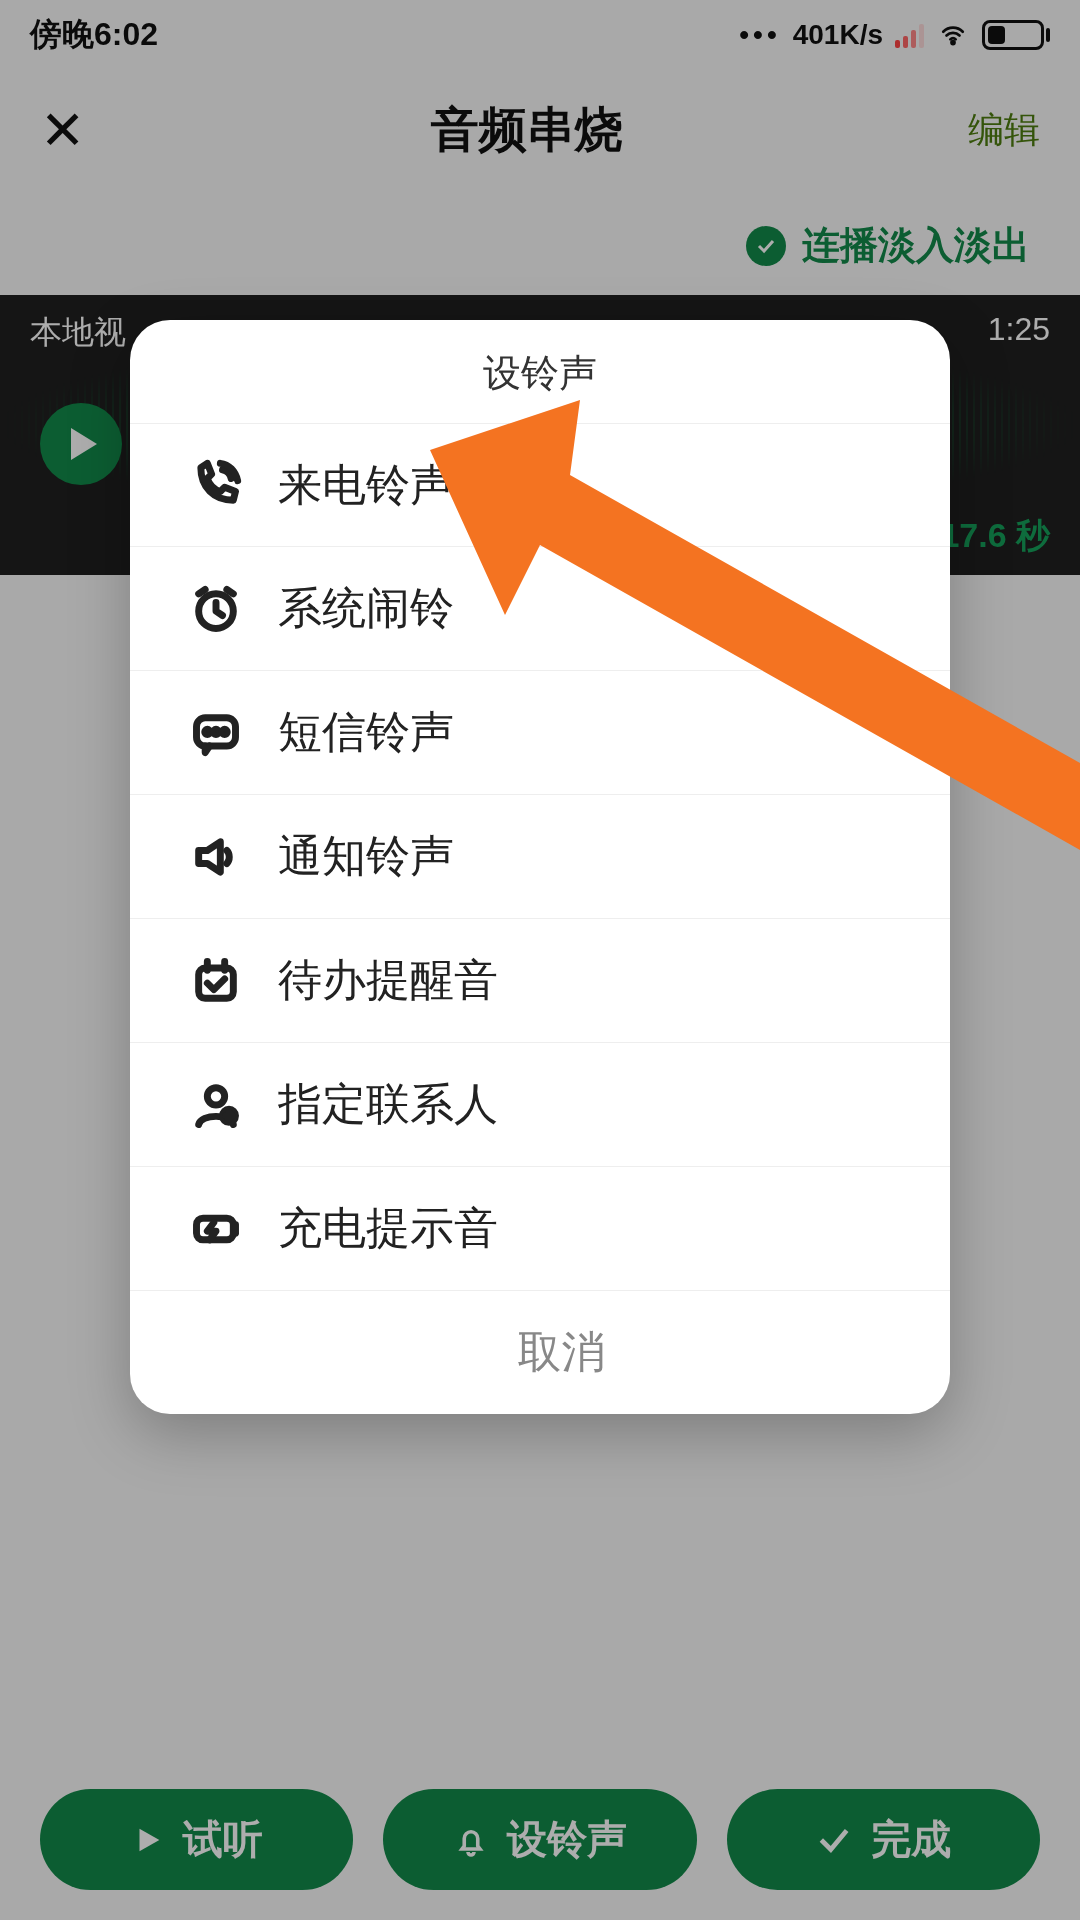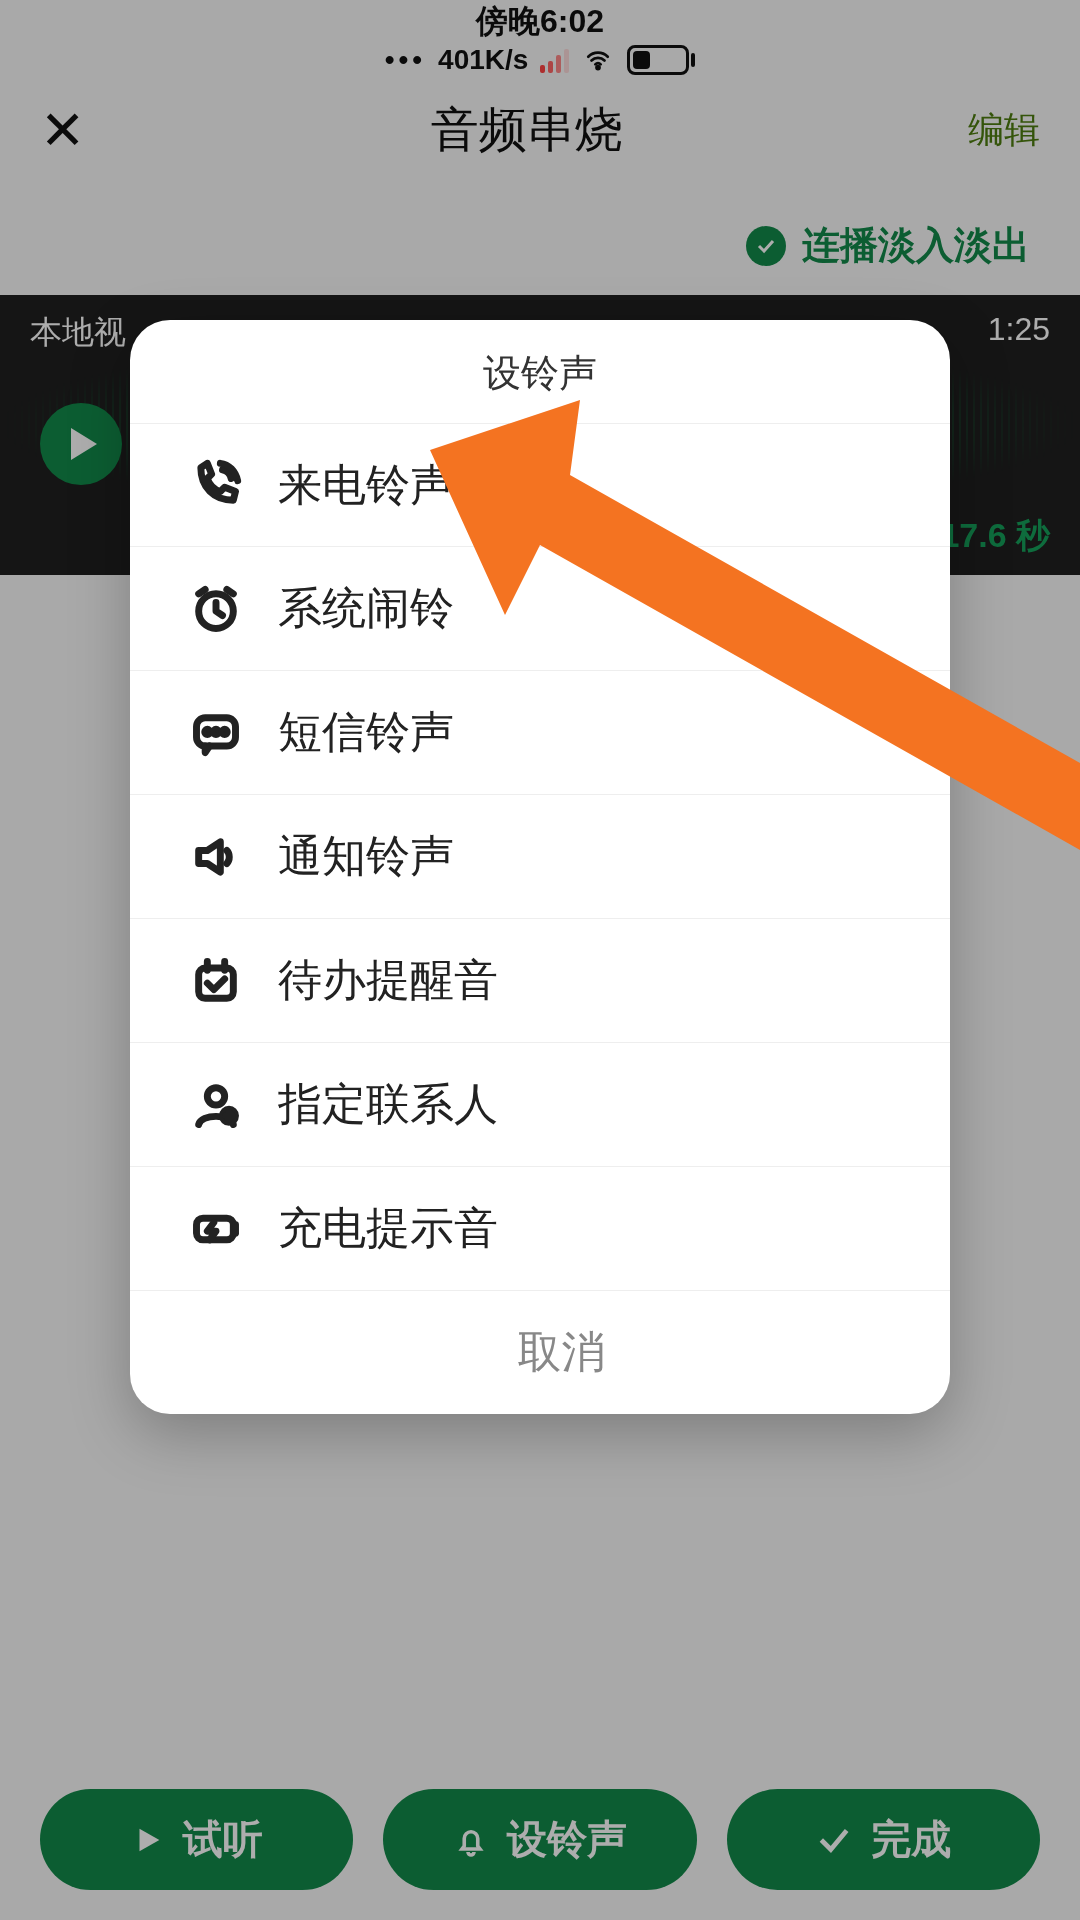--- a/index.html
+++ b/index.html
@@ -5,21 +5,21 @@
   * { margin: 0; padding: 0; box-sizing: border-box; font-family: -apple-system, "PingFang SC", "Microsoft YaHei", sans-serif; }
   html, body { width: 1080px; height: 1920px; background: #f0f0f0; overflow: hidden; position: relative; }
 
   
   .page {
     position: absolute; inset: 0;
     background: #fafafa;
   }
   .status-bar {
     height: 70px; display: flex; align-items: center; justify-content: space-between;
-    padding: 0 30px; font-size: 32px; font-weight: 600; color: #111; flex-direction: column;
+    padding: 0 30px; font-size: 32px; font-weight: 600; color: #111;
   }
   .status-right { display: flex; align-items: center; gap: 12px; font-size: 28px; }
   .signal-bars { display: inline-flex; align-items: flex-end; gap: 3px; height: 26px; }
   .signal-bars span { width: 5px; background: #f77; border-radius: 2px; }
   .signal-bars span:nth-child(1){height:8px;background:#f44;}
   .signal-bars span:nth-child(2){height:12px;background:#f66;}
   .signal-bars span:nth-child(3){height:18px;background:#f88;}
   .signal-bars span:nth-child(4){height:24px;background:#faa;opacity:.4;}
   .wifi-ic { width:34px;height:26px; }
   .batt { display:inline-flex; align-items:center; gap:2px; }
@@ -27,21 +27,21 @@
   .batt-fill { width:33%; height:100%; background:#111; border-radius:4px; }
   .batt-tip { width:4px; height:14px; background:#111; border-radius:2px; }
   .batt-num { position:absolute; left:50%; top:50%; transform:translate(-50%,-50%); font-size:20px; font-weight:700; color:#000; mix-blend-mode:difference;}
   .dots3 { letter-spacing:4px; font-weight:900; }
 
   .nav {
     height: 120px; display: flex; align-items: center; justify-content: space-between;
     padding: 0 40px;
   }
   .nav .close { font-size: 54px; color:#111; line-height:1; }
-  .nav .title { font-size: 48px; font-weight: 400; color:#111; }
+  .nav .title { font-size: 48px; font-weight: 700; color:#111; }
   .nav .edit { font-size: 36px; color:#4d7c0f; }
 
   .add-btn {
     margin: 20px 40px 0; height: 110px; border-radius: 60px;
     background: #e9e9e9; display:flex; align-items:center; justify-content:center;
     font-size: 42px; color:#128a4a; font-weight:600;
   }
   .fade-row {
     display:flex; justify-content:flex-end; align-items:center; gap:16px;
     padding: 30px 50px 16px; font-size: 38px; color:#128a4a; font-weight:600;

